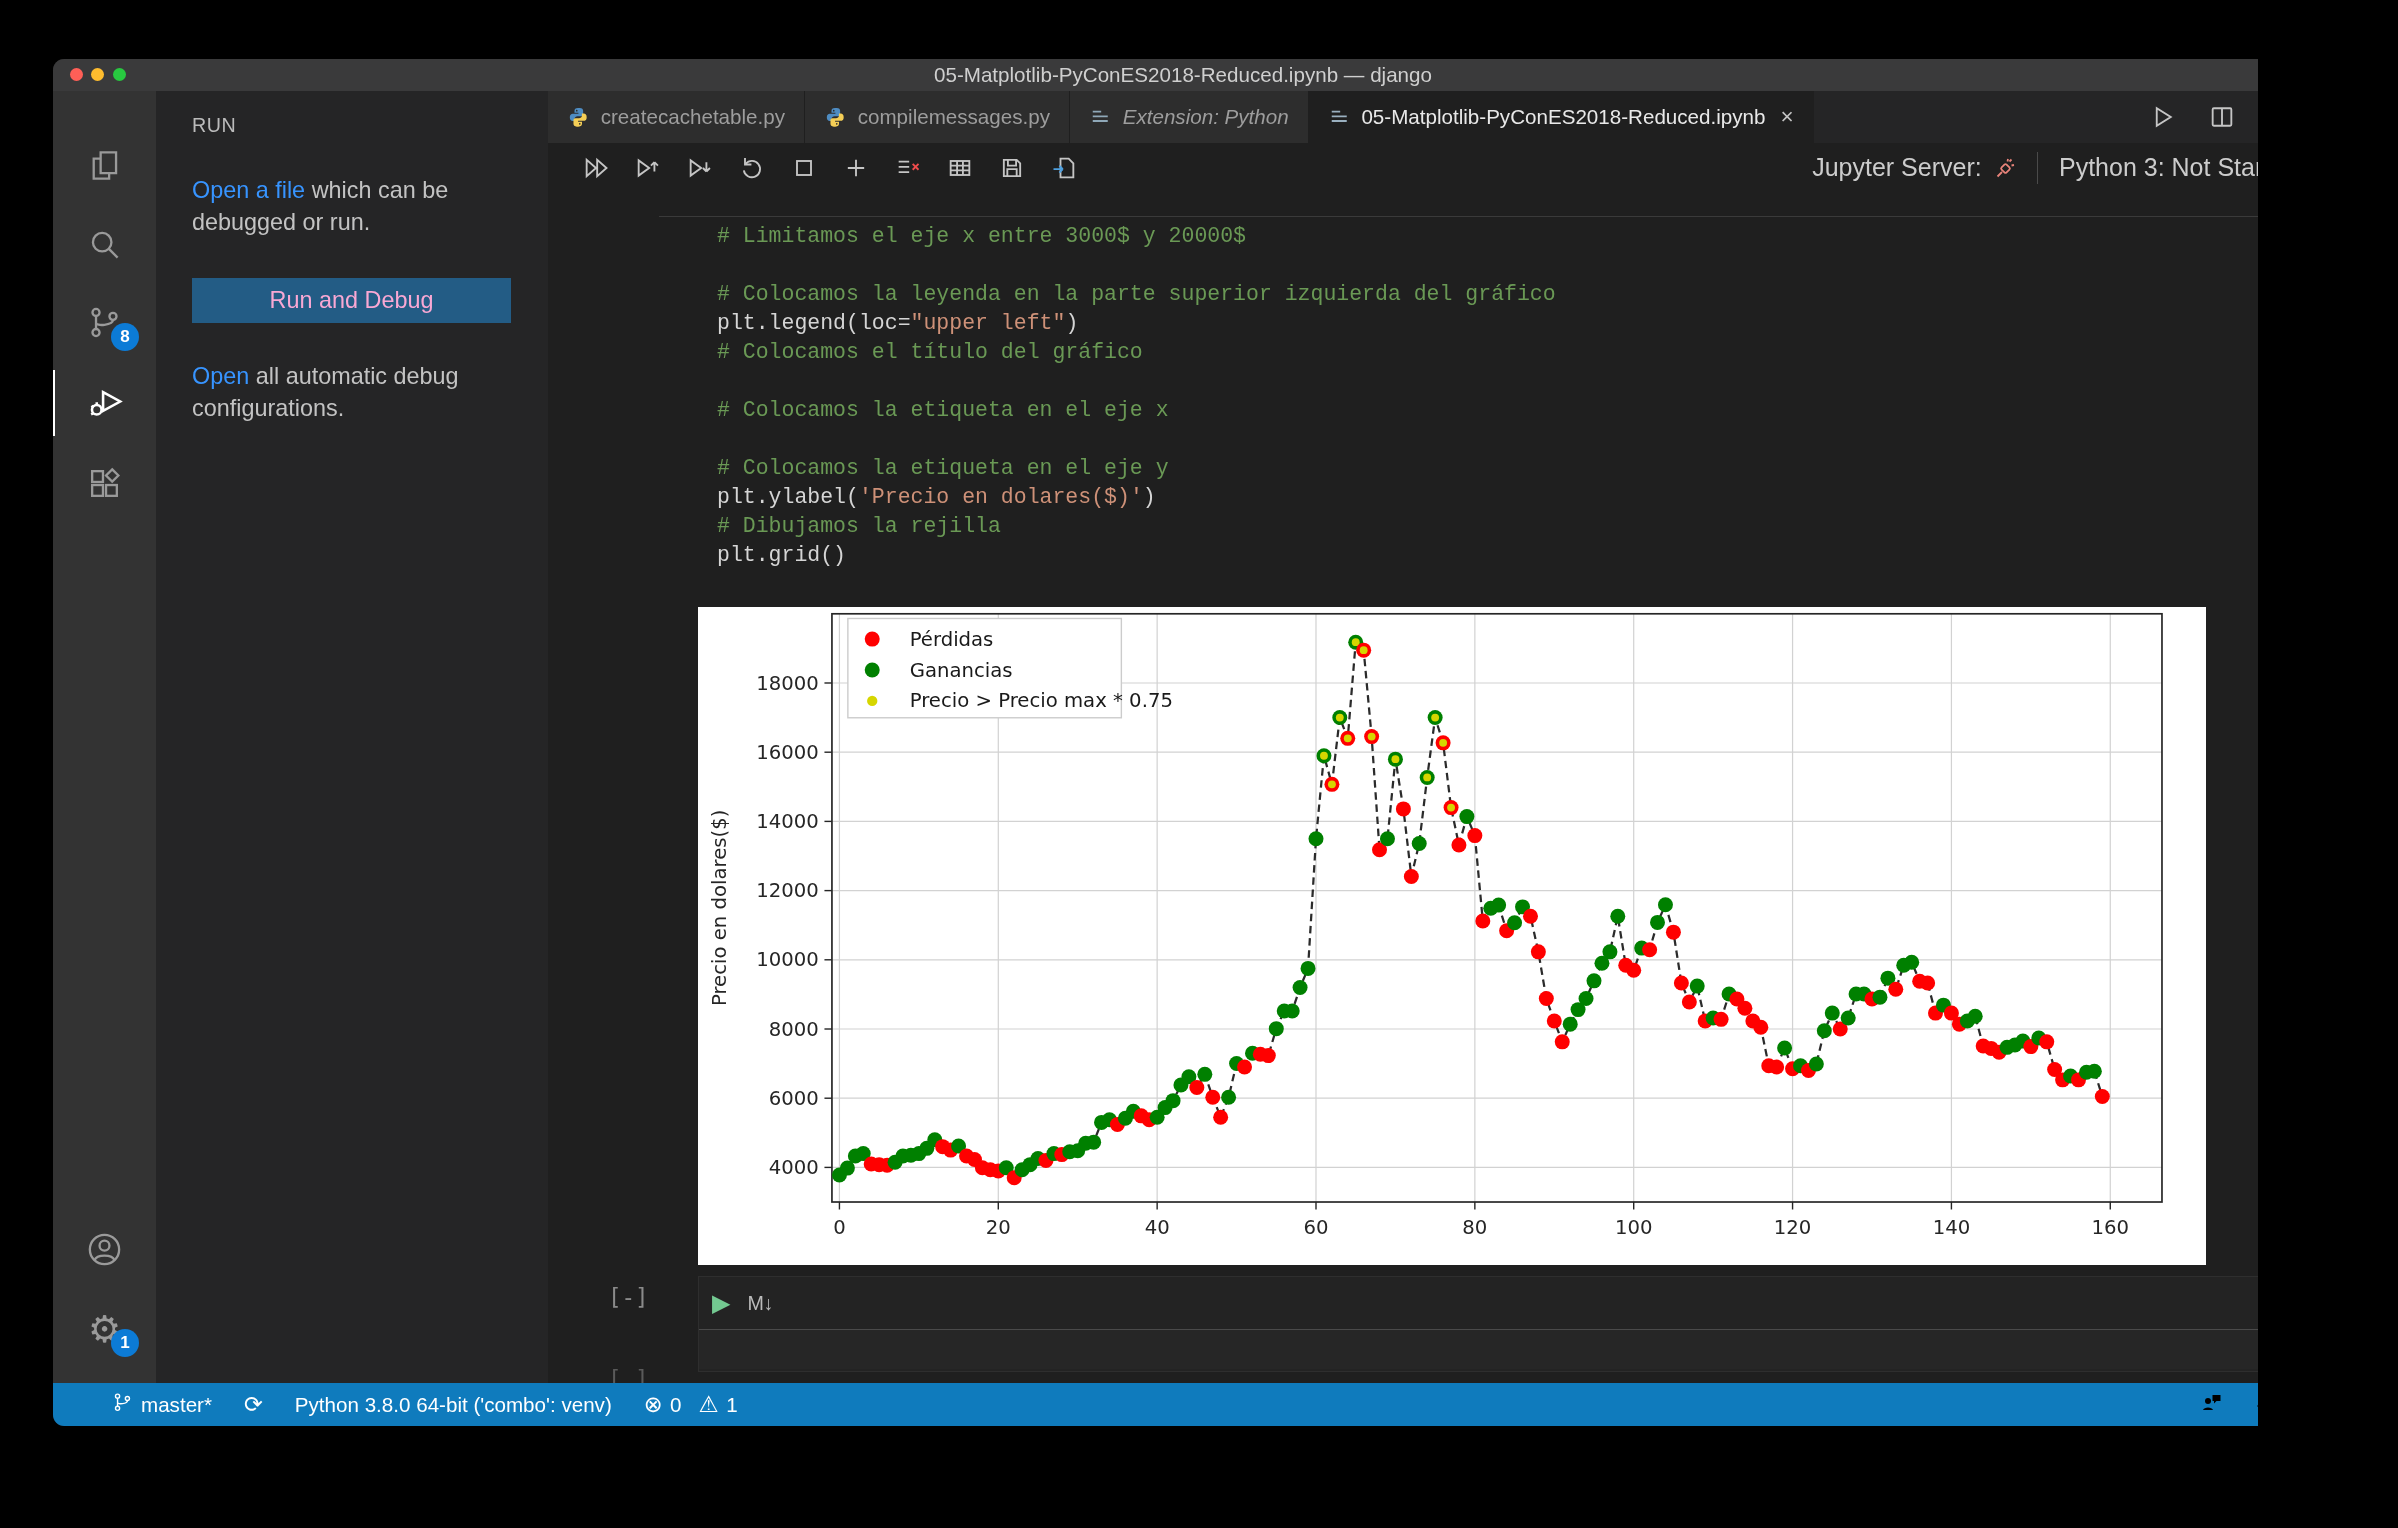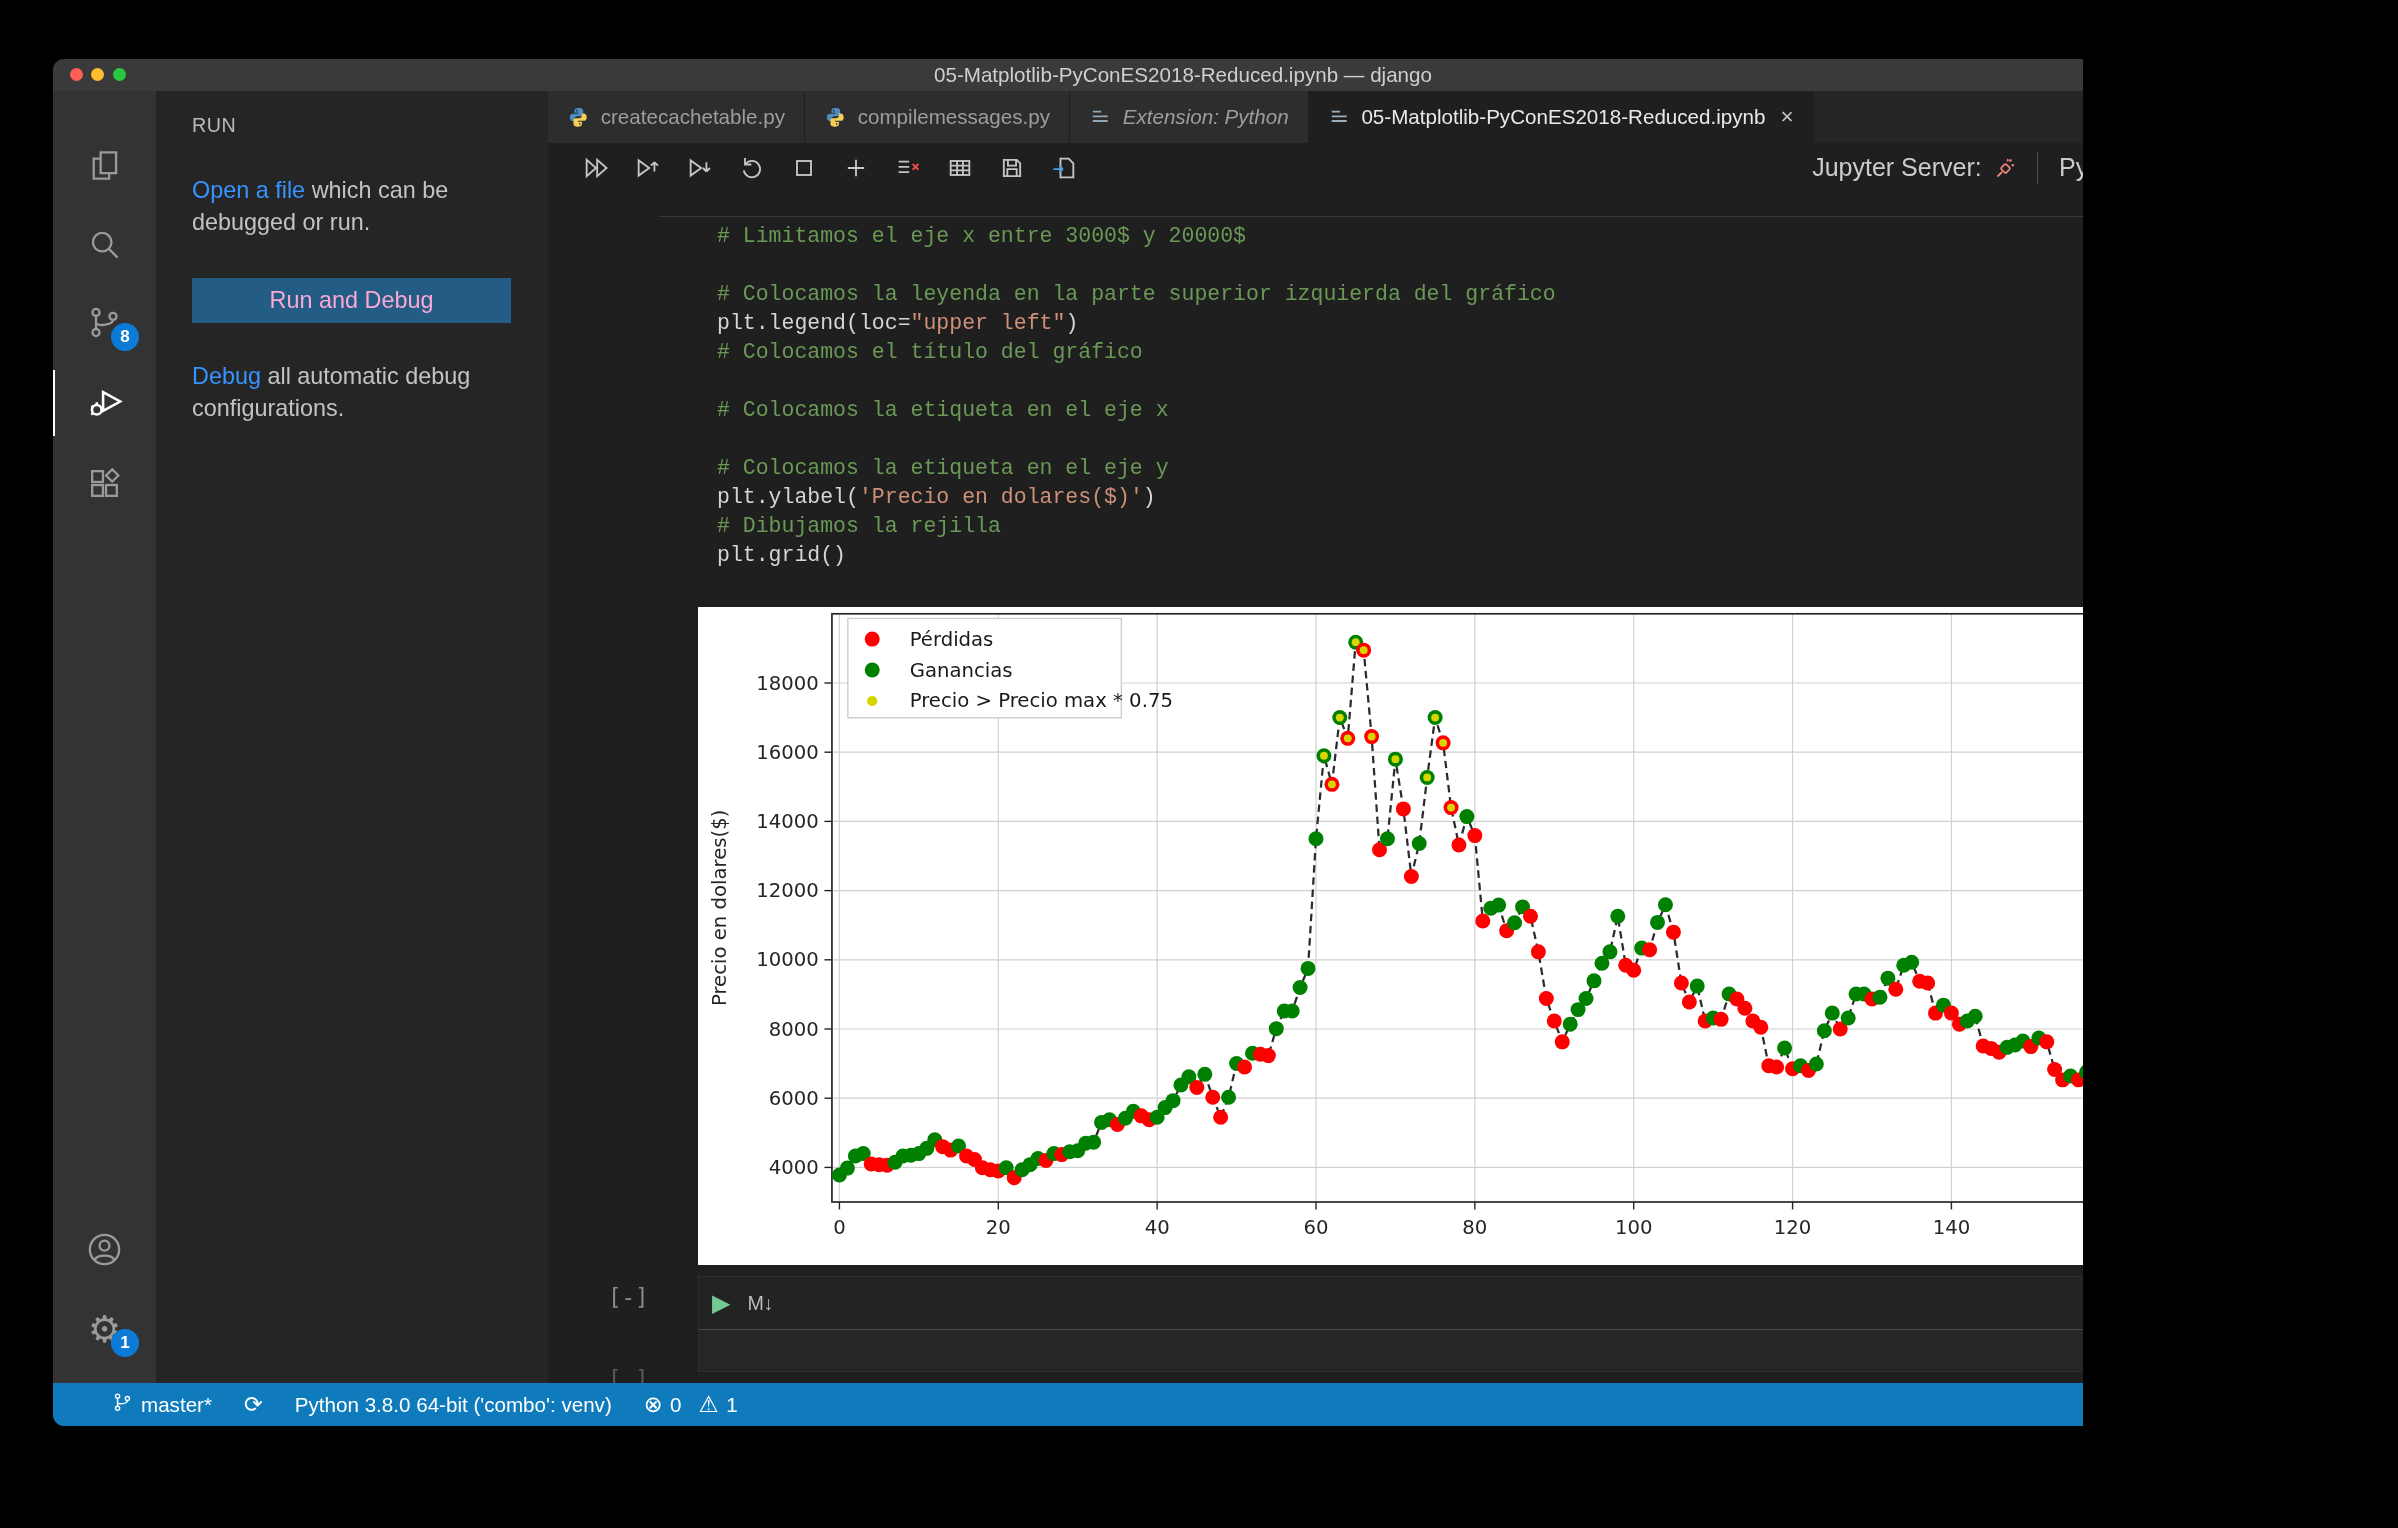--- a/index.html
+++ b/index.html
@@ -1,16 +1,16 @@
 <!DOCTYPE html>
 <html style="font-size:15px"><head>
 <meta charset="utf-8">
 <style>
   html,body{margin:0;padding:0;background:#000;}
-  #screen{position:relative;width:2083px;height:1528px;background:#000;overflow:hidden;
+  #screen{position:relative;width:2258px;height:1528px;background:#000;overflow:hidden;
           font-family:"Liberation Sans",sans-serif;-webkit-font-smoothing:antialiased;}
   #window{position:absolute;left:53px;top:59px;width:2260px;height:1367px;background:#1f1f1f;
           border-radius:11.2px;overflow:hidden;box-shadow:0 19px 56px rgba(0,0,0,.8);}
   
   .titlebar{position:absolute;left:0;top:0;width:100%;height:32px;background:#3a3a3b;border-bottom:0.9px solid #2b2b2b;}
   .traffic{position:absolute;left:17px;top:9.4px;display:flex;gap:8.4px;}
   .tl{width:13px;height:13px;border-radius:50%;}
   .tl.r{background:#ff5f57}.tl.y{background:#febc2e}.tl.g{background:#28c840}
   .wtitle{position:absolute;left:0;right:0;top:0;height:32px;line-height:32px;text-align:center;
           color:#cfcfcf;font-size:20.6px;}
@@ -137,21 +137,21 @@
         <span class="glyph" style="font-size:37px;color:#9a9a9a;font-family:'DejaVu Sans',sans-serif;">⚙</span>
         <span class="badge">1</span>
       </div>
     </div>
 
     <div class="sidebar">
       <div class="sb-title">RUN</div>
       <div class="sb-body">
         <div class="blk"><a class="lnk">Open a file</a><span> which can be debugged or run.</span></div>
         <button class="runbtn">Run and Debug</button>
-        <div class="blk"><a class="lnk">Debug</a><span> all automatic debug configurations.</span></div>
+        <div class="blk"><a class="lnk">Open</a><span> all automatic debug configurations.</span></div>
       </div>
     </div>
 
     <div class="tabstrip">
         <div class="tab">
           <span class="ticon">
             <svg width="22.5" height="22.5" viewBox="0 0 24 24">
               <path fill="#4e8cc2" d="M11.8 2C8.9 2 8 3.3 8 5v2.2h4.2v1H6.2C4.3 8.2 3 9.4 3 12.1s1.3 3.9 3.2 3.9h1.9v-2.4c0-1.7 1.5-2.7 3.1-2.7h3.9c1.4 0 2.1-.9 2.1-2.1V5c0-1.7-1-3-3.6-3h-1.8zm-1.4 2.1a.9.9 0 1 1 0 1.8.9.9 0 0 1 0-1.8z"></path>
               <path fill="#f4ce56" d="M12.2 22c2.9 0 3.8-1.3 3.8-3v-2.2h-4.2v-1h6c1.9 0 3.2-1.2 3.2-3.9s-1.3-3.9-3.2-3.9h-1.9v2.4c0 1.7-1.5 2.7-3.1 2.7H9c-1.4 0-2.1.9-2.1 2.1V19c0 1.7 1 3 3.6 3h1.7zm1.4-2.1a.9.9 0 1 1 0-1.8.9.9 0 0 1 0 1.8z"></path>
             </svg>

